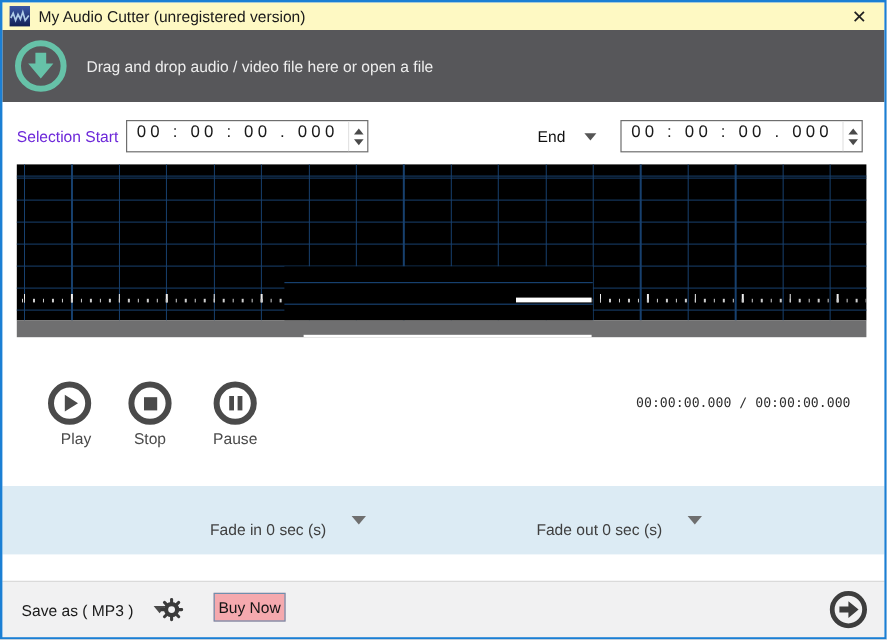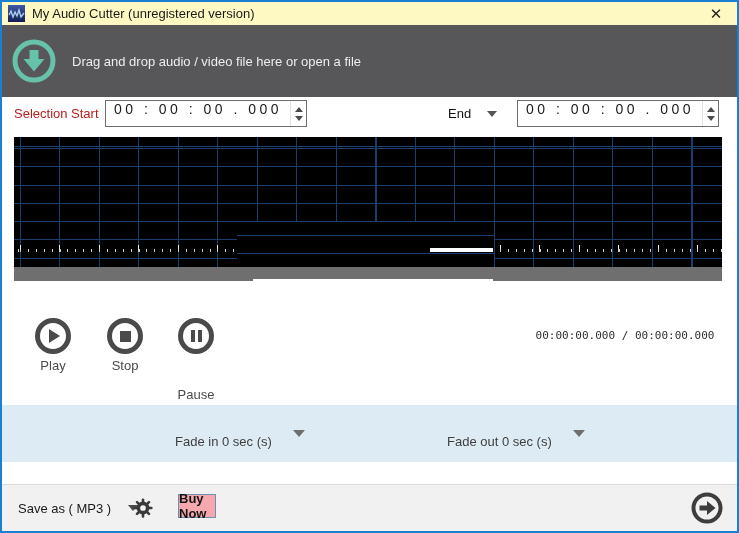--- a/index.html
+++ b/index.html
@@ -10,27 +10,27 @@
   .border-overlay{position:absolute;inset:0;border:2px solid var(--window-border,#1b7fd4);pointer-events:none;z-index:60;}
 
   
   .titlebar{position:absolute;left:2px;top:2px;right:2px;height:23px;background:#fef9c3;display:flex;align-items:center;}
   .app-icon{width:17px;height:17px;margin-left:6px;background:linear-gradient(#3c59a6,#111e55);flex:0 0 auto;}
   .title-text{margin-left:7px;font-size:13px;color:var(--title-text,#1a1a1a);}
   .close-btn{position:absolute;right:6px;top:0;width:30px;height:23px;display:flex;align-items:center;justify-content:center;
     font-size:15px;color:#222;cursor:pointer;font-weight:400;}
 
   
-  .dropzone{position:absolute;left:2px;top:25px;right:2px;height:72px;background:var(--dropzone-bg,#57575a);
+  .dropzone{position:absolute;left:2px;top:25px;right:2px;height:60px;background:var(--dropzone-bg,#57575a);
     display:flex;align-items:center;cursor:pointer;}
   .dz-icon{margin-left:10px;flex:0 0 auto;display:block;}
   .dz-text{margin-left:16px;font-size:13px;color:#ededed;}
 
   
-  .sel-label{position:absolute;left:14px;top:100px;height:27px;display:flex;align-items:center;font-size:13px;color:#b91c1c;}
+  .sel-label{position:absolute;left:14px;top:100px;height:27px;display:flex;align-items:center;font-size:13px;color:#6d28d9;}
   .end-dd{position:absolute;left:448px;top:100px;height:27px;display:flex;align-items:center;cursor:pointer;}
   .end-dd .dd-arrow{margin-left:16px;}
   .dd-label{font-size:13px;color:#111;}
   .dd-arrow{width:0;height:0;border-left:5px solid transparent;border-right:5px solid transparent;border-top:6px solid #555;}
   .time-input{position:absolute;top:100px;width:202px;height:27px;box-sizing:border-box;background:#fff;
     border:1px solid #6e6e6e;display:flex;align-items:flex-start;cursor:text;}
   #startInput{left:105px;} #endInput{left:517px;}
   .ti-value{flex:1;text-align:center;font-size:14px;letter-spacing:3.5px;color:#1a1a1a;white-space:nowrap;}
   .spinner{width:15px;height:100%;display:flex;flex-direction:column;align-items:center;justify-content:center;gap:4px;border-left:1px solid #e3e3e3;}
   .sp-up{width:0;height:0;border-left:4px solid transparent;border-right:4px solid transparent;border-bottom:5px solid #4a4a4a;cursor:pointer;}
@@ -51,47 +51,47 @@
   .tk-small{position:absolute;bottom:1px;left:0;right:0;height:3px;
     background:repeating-linear-gradient(to right,#cfcfcf 0 1px,transparent 1px 7.9px);background-position:6px 0;}
   .tk-tall{position:absolute;bottom:1px;left:0;right:0;height:7px;
     background:repeating-linear-gradient(to right,#ededed 0 1px,transparent 1px 39.5px);background-position:6px 0;}
   .wf-thumb{position:absolute;left:416px;bottom:15px;width:63px;height:4px;background:#fff;cursor:pointer;}
   .wf-scrollbar{position:absolute;left:0;right:0;bottom:0;height:14px;background:var(--scrollbar-gray,#6f6f70);cursor:pointer;}
   .wf-notch{position:absolute;left:239px;width:240px;bottom:0;height:2px;background:#fff;}
 
   
   .t-group{position:absolute;top:318px;width:46px;display:flex;flex-direction:column;align-items:center;}
-  #playGroup{left:30px;} #stopGroup{left:102px;} #pauseGroup{left:173px;gap:29px;}
+  #playGroup{left:30px;align-items:flex-end;} #stopGroup{left:102px;} #pauseGroup{left:173px;}
   .ring{width:36px;height:36px;box-sizing:border-box;border:5px solid var(--control-dark,#4a4a4a);border-radius:50%;
     display:flex;align-items:center;justify-content:center;background:#fff;cursor:pointer;}
   .play-tri{width:0;height:0;border-top:7px solid transparent;border-bottom:7px solid transparent;border-left:11px solid var(--control-dark,#4a4a4a);margin-left:3px;}
   .stop-sq{width:11px;height:11px;background:var(--control-dark,#4a4a4a);}
   .pause-bars{display:flex;gap:3px;}
   .pause-bars i{width:4px;height:12px;background:var(--control-dark,#4a4a4a);display:block;}
   .t-label{margin-top:4px;font-size:13px;color:#4a4a4a;}
-  .time-display{position:absolute;left:530px;top:329px;width:190px;text-align:center;
+  .time-display{position:absolute;left:530px;top:329px;width:190px;
     font-family:"DejaVu Sans Mono",monospace;font-size:11px;color:#2e2e2e;}
 
   
   .fade-panel{position:absolute;left:2px;right:2px;top:405px;height:57px;background:var(--fade-panel-bg,#dcebf4);}
   .fade-dd{position:absolute;top:0;height:100%;display:flex;align-items:center;cursor:pointer;}
   #fadeIn{left:173px;} #fadeOut{left:445px;}
   .fade-dd .dd-label{color:#3f3f3f;margin-top:16px;}
   .fade-dd .dd-arrow{margin-left:21px;border-left-width:6px;border-right-width:6px;border-top:7px solid #6f6f6f;}
 
   
   .footer{position:absolute;left:2px;right:2px;top:484px;bottom:2px;background:var(--footer-bg,#f1f1f2);border-top:1px solid #dadada;box-sizing:border-box;}
   .saveas{position:absolute;left:16px;top:0;height:46px;display:flex;align-items:center;cursor:pointer;}
   .saveas .dd-label{color:#1a1a1a;}
   .saveas .dd-arrow{margin-left:17px;border-top-color:#4a4a4a;}
   .gear-btn{position:absolute;left:130px;top:0;height:46px;display:flex;align-items:center;cursor:pointer;}
-  .buynow{position:absolute;left:176px;top:9px;width:38px;height:24px;box-sizing:border-box;
+  .buynow{position:absolute;left:176px;top:9px;width:60px;height:24px;box-sizing:border-box;
     background:var(--buy-now-bg,#f5a9ae);border:1px solid var(--buy-now-border,#6f8fae);
-    display:flex;align-items:center;justify-content:center;font-size:13px;font-weight:bold;color:#151515;cursor:pointer;}
+    display:flex;align-items:center;justify-content:center;font-size:13px;font-weight:normal;color:#151515;cursor:pointer;}
   .cutaudio{position:absolute;right:14px;top:0;height:46px;display:flex;align-items:center;gap:11px;cursor:pointer;}
   .ca-label{font-size:20px;font-weight:bold;color:#3d3d3d;letter-spacing:.3px;}
 </style>
 </head>
 <body>
 
 <div class="window">
   <div class="border-overlay"></div>
 
   <div class="titlebar">

